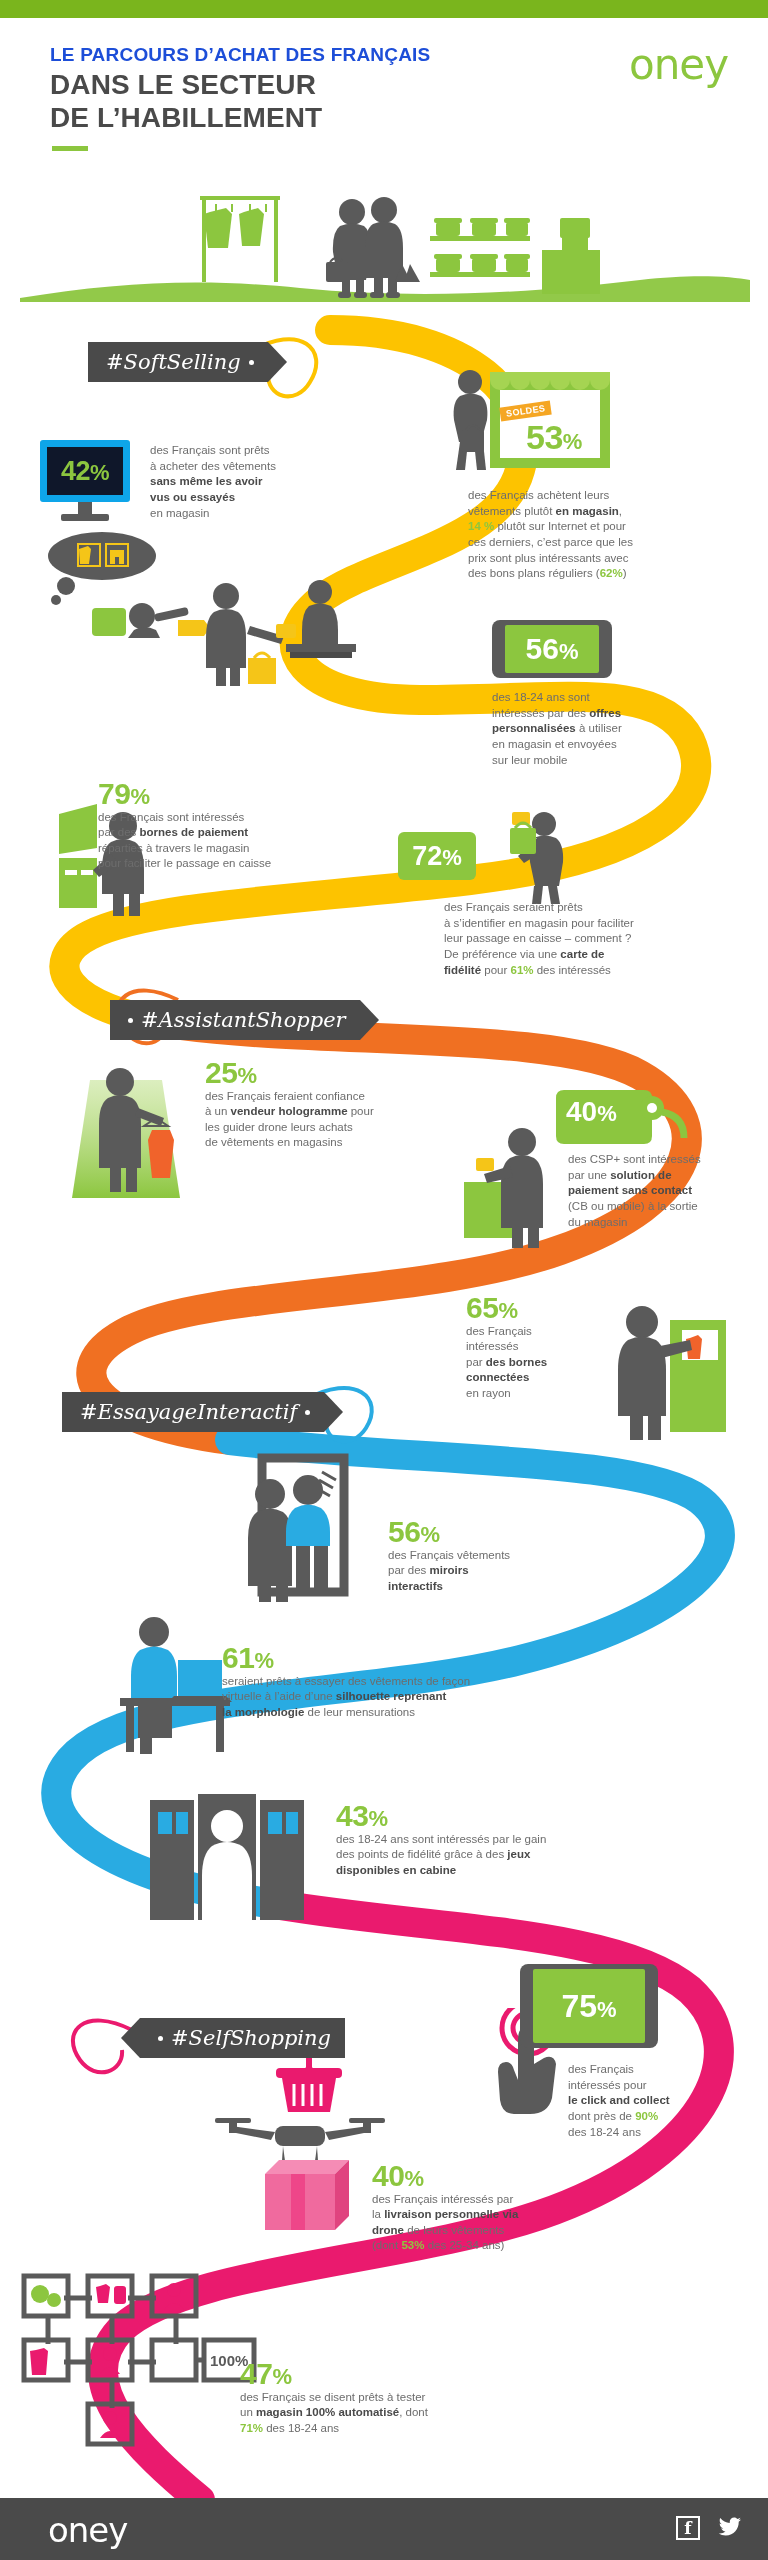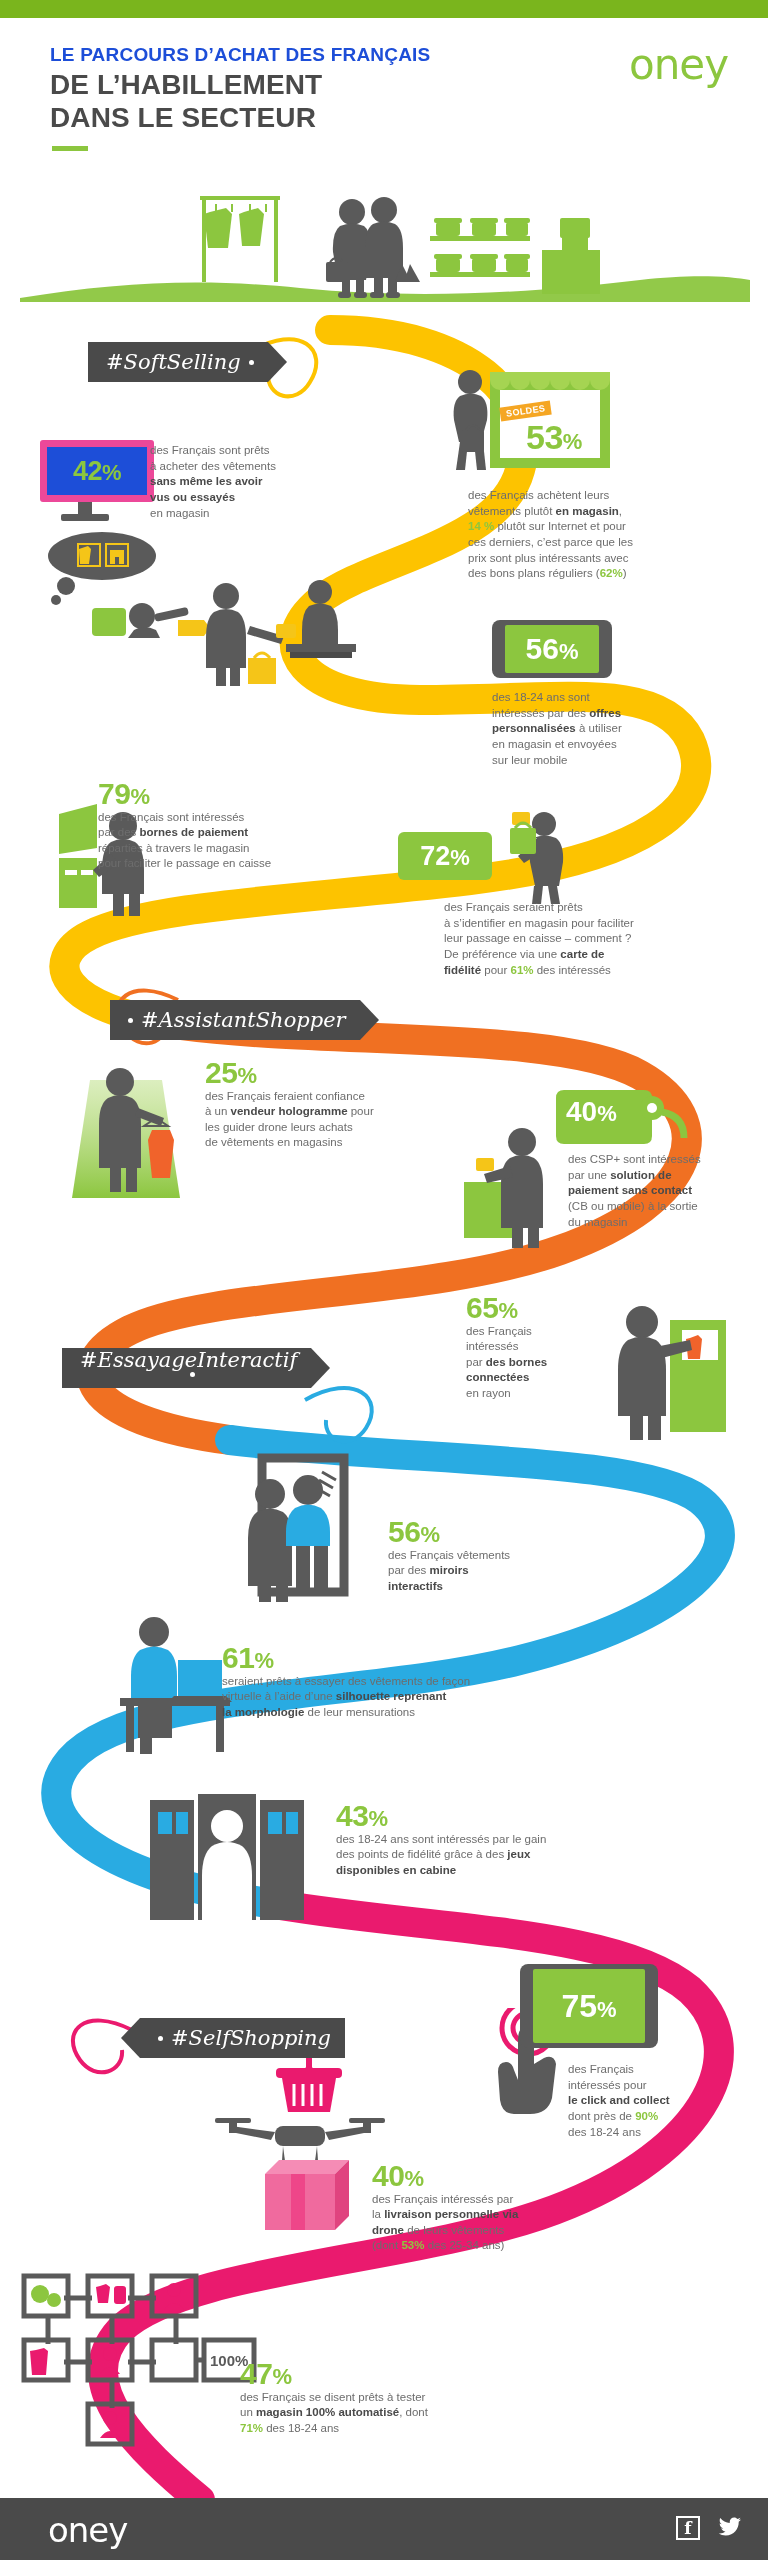--- a/index.html
+++ b/index.html
@@ -88,22 +88,22 @@
   .body .g { color: #8cc63f; font-weight: bold; }
 
   .pct-white {
     font-size: 30px; font-weight: bold; color: #ffffff; line-height: 1;
   }
   .pct-white .sm { font-size: 22px; }
 
   
   .monitor {
     position: absolute; z-index: 3;
-    width: 114px; height: 62px; border: 7px solid #ec4899;
-    background: #1d4ed8; border-radius: 3px;
+    width: 90px; height: 62px; border: 7px solid #0ea5e9;
+    background: #0f172a; border-radius: 3px;
     display: flex; align-items: center; justify-content: center;
   }
   .monitor-stand {
     position: absolute; z-index: 3; width: 14px; height: 14px; background: #5a5a5a;
   }
   .monitor-base {
     position: absolute; z-index: 3; width: 48px; height: 7px; background: #5a5a5a; border-radius: 2px;
   }
 
   .shop {
@@ -160,22 +160,22 @@
   .tw { right: 26px; color: #ffffff; font-size: 22px; line-height: 22px; text-align: center; }
 </style>
 </head>
 <body>
 
 <div class="topbar"></div>
 
 <div class="header">
   <div class="hd-kicker">LE PARCOURS D’ACHAT DES FRANÇAIS</div>
   <div class="hd-title">
+    <div>DANS LE SECTEUR</div>
     <div>DE L’HABILLEMENT</div>
-    <div>DANS LE SECTEUR</div>
   </div>
   <div class="hd-rule"></div>
   <div class="logo-top">oney</div>
 </div>
 
 <svg class="ribbon" viewBox="0 0 768 2560">
 
   <path d="M 330 330 C 470 330 540 400 520 470 C 500 545 370 560 320 600
            C 265 645 300 700 420 700 C 560 700 660 680 690 740
            C 720 805 640 860 470 880 C 300 900 150 905 90 935
@@ -396,21 +396,21 @@
     <span>79</span><span class="sm">%</span>
   </div>
   <div class="body">
     <div>des Français sont intéressés</div>
     <div><span>par des </span><b>bornes de paiement</b></div>
     <div>réparties à travers le magasin</div>
     <div>pour faciliter le passage en caisse</div>
   </div>
 </div>
 
-<div class="gtag" style="left:398px; top:832px; width:94px; height:48px;">
+<div class="gtag" style="left:398px; top:832px; width:78px; height:48px;">
   <span class="pct-white" style="font-size:27px;">
     <span>72</span><span class="sm">%</span>
   </span>
 </div>
 
 <svg class="art" style="left:500px; top:810px; width:80px; height:96px;" viewBox="0 0 80 96">
   <g fill="#5a5a5a">
     <circle cx="44" cy="14" r="12"></circle>
     <path d="M33 28 q12 -5 23 0 q8 6 7 24 l-4 24 l-24 0 l-5 -24 q-2 -18 7 -24 z"></path>
     <path d="M34 76 l9 0 l-2 18 l-9 0 z"></path>
@@ -529,21 +529,21 @@
   <path d="M82 46 l8 -3 l4 4 l-2 20 l-12 0 l-2 -20 l4 -1 z" fill="#f0632b"></path>
   <g fill="#5a5a5a">
     <circle cx="34" cy="30" r="16"></circle>
     <path d="M20 48 q14 -7 28 0 q10 7 10 30 l0 46 l-48 0 l0 -46 q0 -23 10 -30 z"></path>
     <rect x="22" y="122" width="13" height="26"></rect>
       <rect x="40" y="122" width="13" height="26"></rect>
     <path d="M52 54 l30 -6 l2 10 l-30 8 z"></path>
   </g>
 </svg>
 
-<div class="tag point-right" style="left:62px; top:1348px;flex-direction:column;">
+<div class="tag point-right" style="left:62px; top:1392px;">
   <span>#EssayageInteractif</span>
   <span class="dot" style="margin-left:8px;"></span>
 </div>
 
 <svg class="art" style="left:222px; top:1450px; width:160px; height:160px;" viewBox="0 0 160 160">
   <rect x="40" y="8" width="82" height="134" fill="none" stroke="#5a5a5a" stroke-width="9"></rect>
   <g stroke="#5a5a5a" stroke-width="3" fill="none">
     <path d="M100 22 l14 8 M97 30 l14 8 M94 38 l14 8"></path>
   </g>
   <g fill="#5a5a5a">

